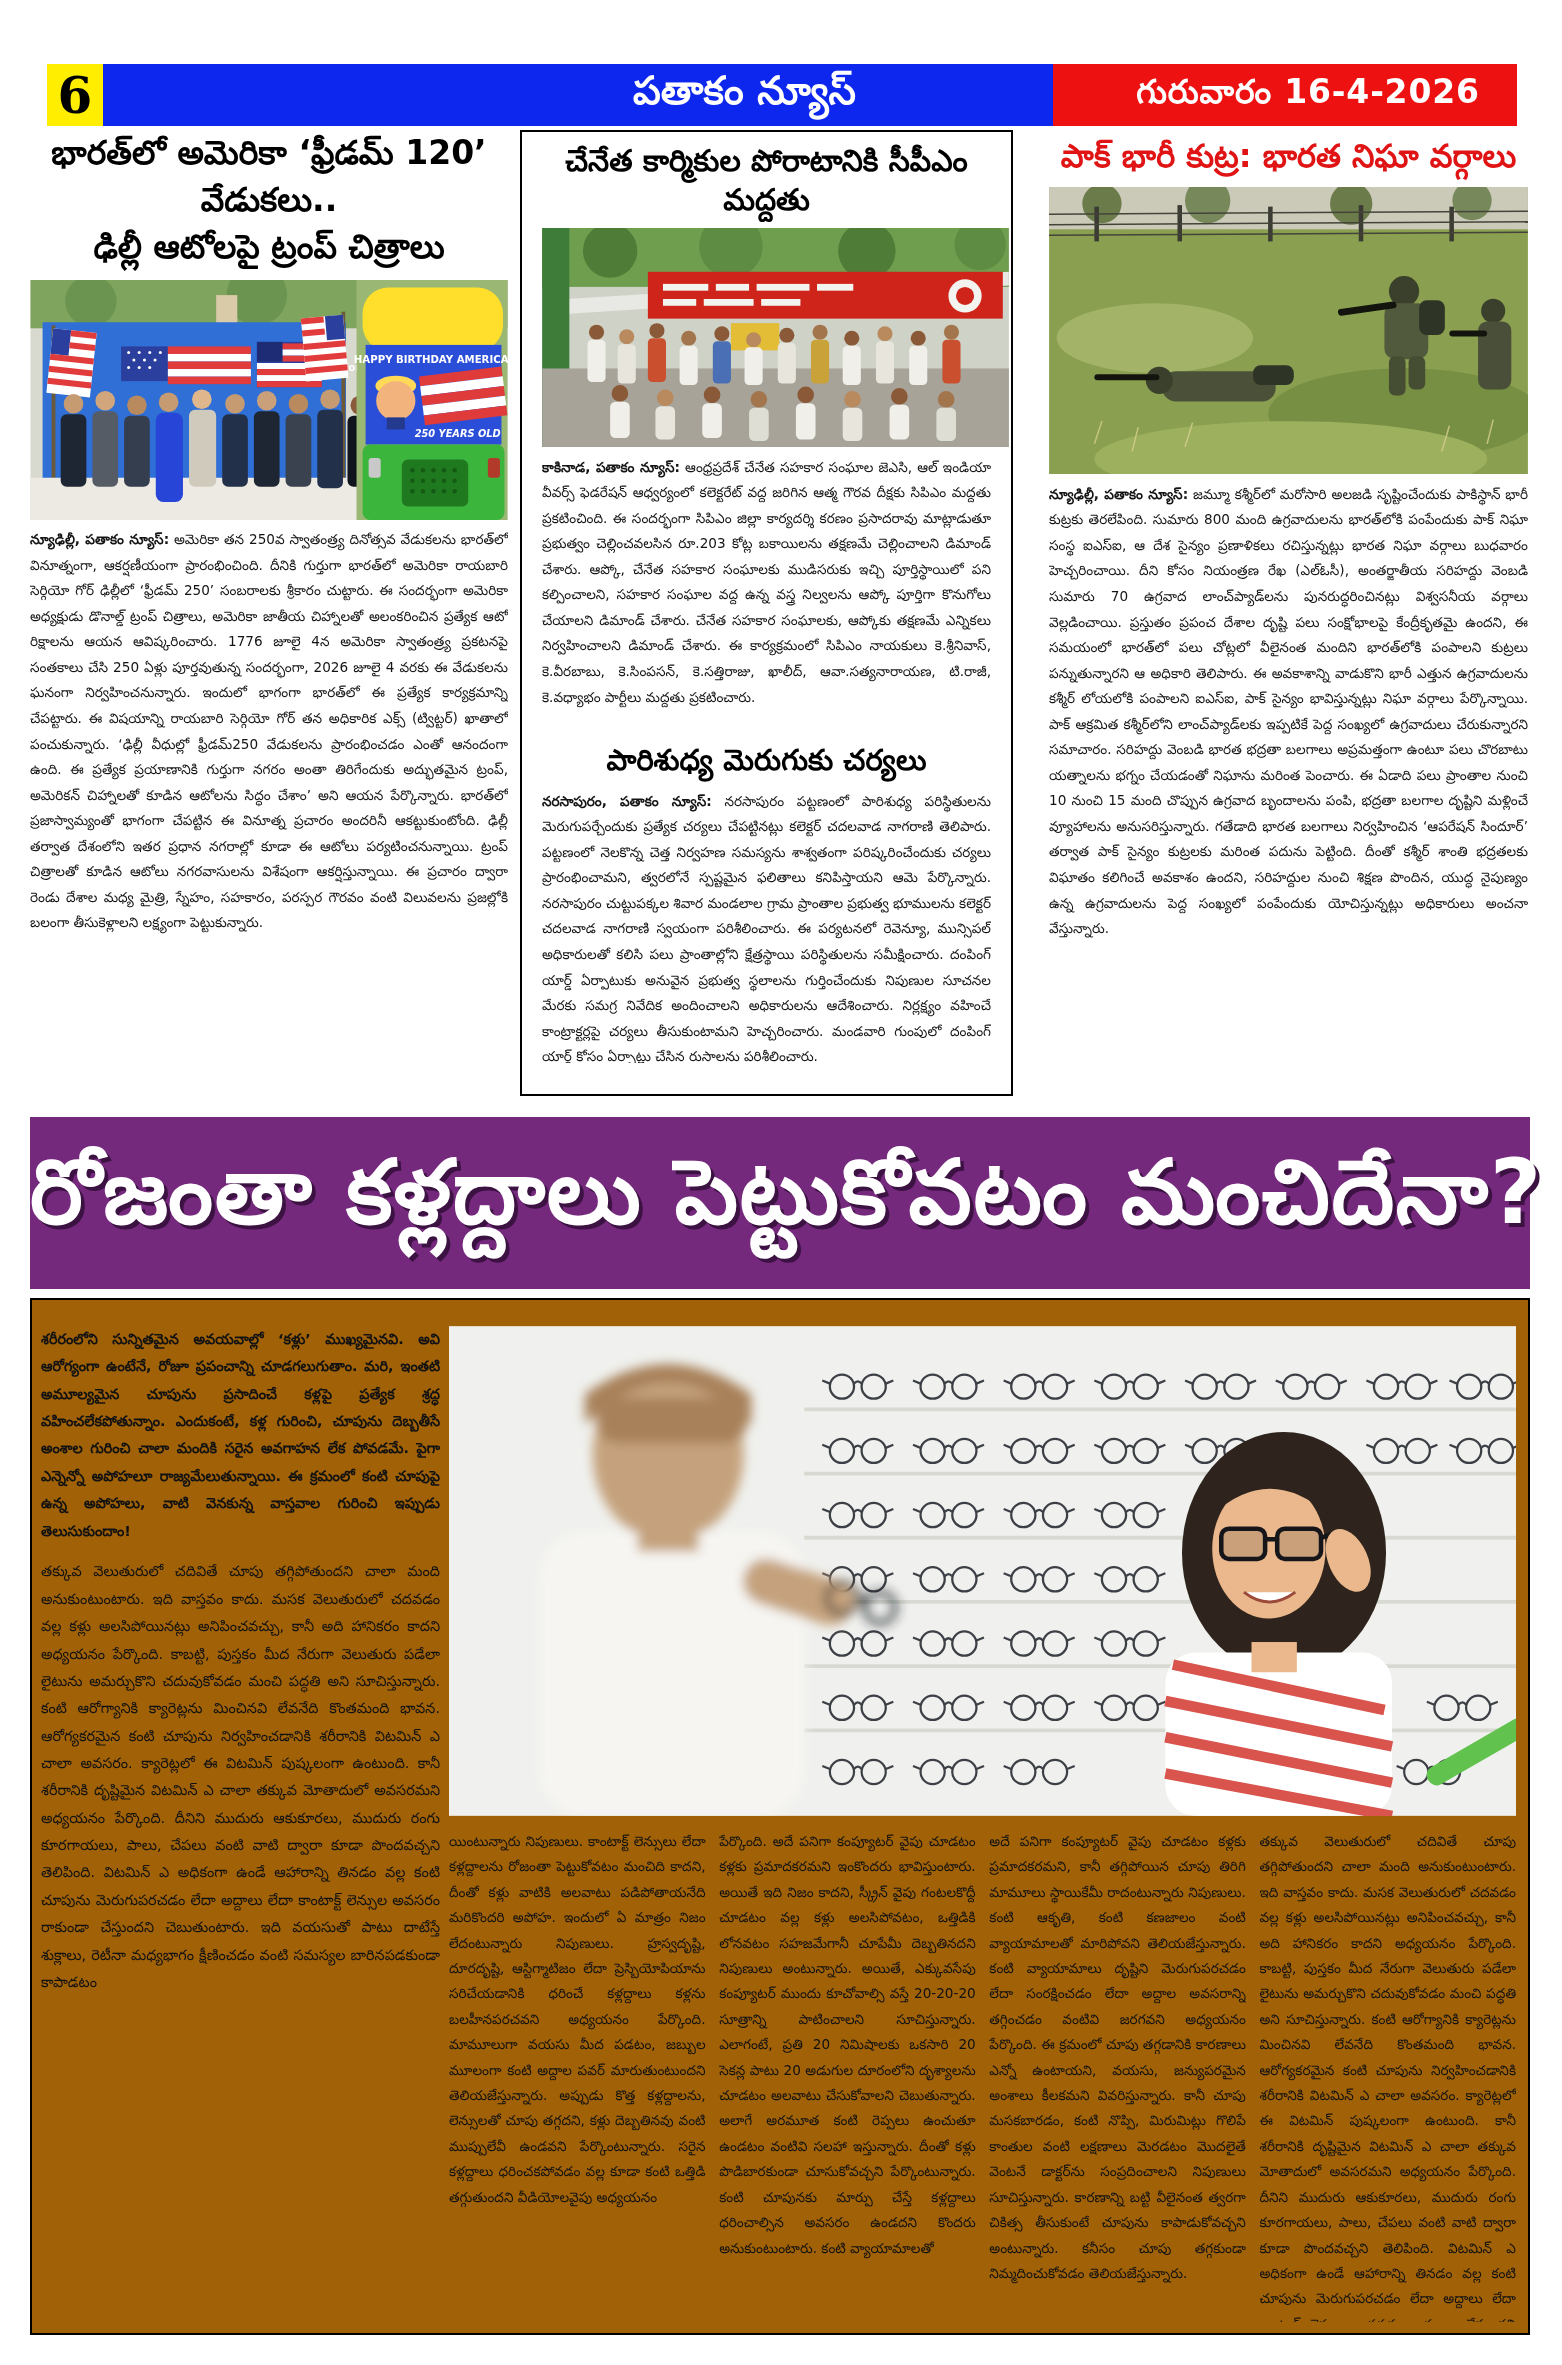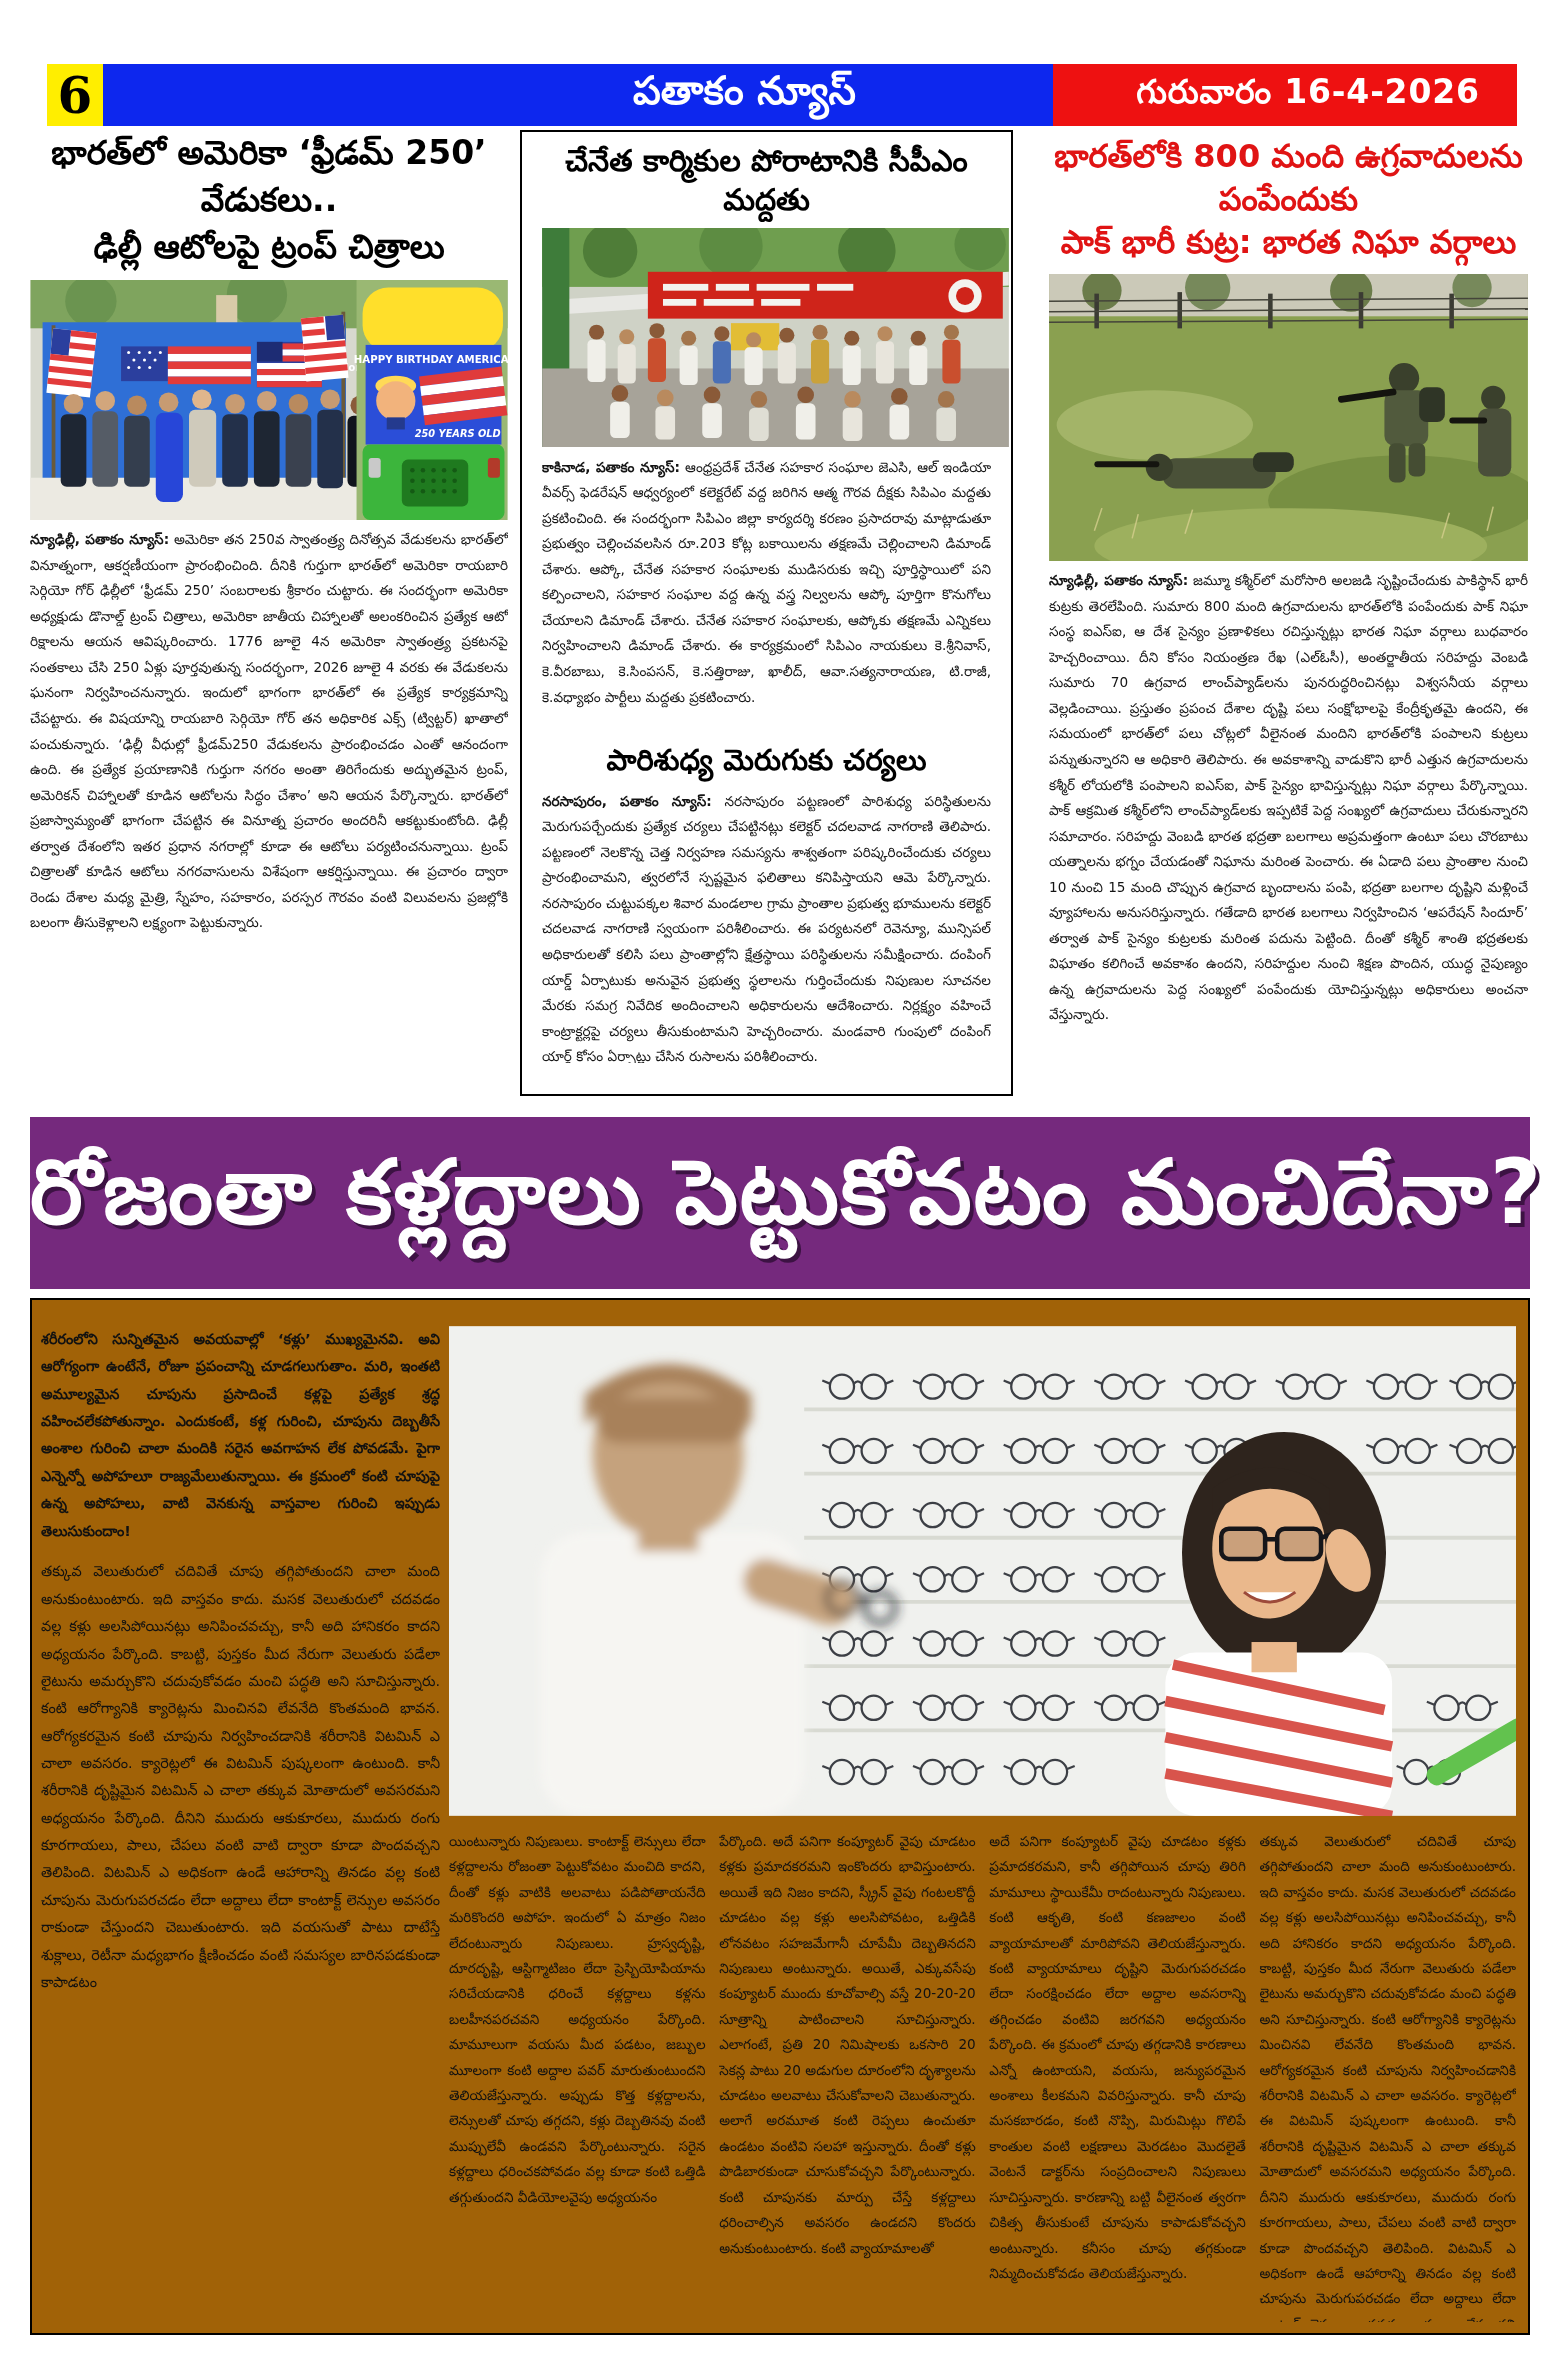--- a/index.html
+++ b/index.html
@@ -47,21 +47,21 @@
 <div class="page">
 
   <div class="hdr">
     <div class="hdr-num">6</div>
     <div class="hdr-title">పతాకం న్యూస్</div>
     <div class="hdr-date">గురువారం  16-4-2026</div>
   </div>
 
   <div class="art1">
     <div class="hl">
-      <div>భారత్‌లో అమెరికా ‘ఫ్రీడమ్ 250’ వేడుకలు..</div>
+      <div>భారత్‌లో అమెరికా ‘ఫ్రీడమ్ 120’ వేడుకలు..</div>
       <div>ఢిల్లీ ఆటోలపై ట్రంప్ చిత్రాలు</div>
     </div>
 
     <svg class="photo" width="478" height="240" viewBox="0 0 632 318">
       <rect width="632" height="318" fill="#d8d9cf"></rect>
       <rect width="632" height="64" fill="#7fa45e"></rect>
       <circle cx="80" cy="28" r="34" fill="#6b9450"></circle>
         <circle cx="300" cy="20" r="40" fill="#6b9450"></circle>
         <circle cx="560" cy="26" r="36" fill="#5e8746"></circle>
       <rect x="246" y="20" width="28" height="120" fill="#d9cba8"></rect>
@@ -335,21 +335,20 @@
     </div>
     <div class="subhead">పారిశుధ్య మెరుగుకు చర్యలు</div>
     <div class="body-txt" style="height:274px;">
       <span class="dateline">నరసాపురం, పతాకం న్యూస్:</span>
       <span>నరసాపురం పట్టణంలో పారిశుధ్య పరిస్థితులను మెరుగుపర్చేందుకు ప్రత్యేక చర్యలు చేపట్టినట్లు కలెక్టర్ చదలవాడ నాగరాణి తెలిపారు. పట్టణంలో నెలకొన్న చెత్త నిర్వహణ సమస్యను శాశ్వతంగా పరిష్కరించేందుకు చర్యలు ప్రారంభించామని, త్వరలోనే స్పష్టమైన ఫలితాలు కనిపిస్తాయని ఆమె పేర్కొన్నారు. నరసాపురం చుట్టుపక్కల శివార మండలాల గ్రామ ప్రాంతాల ప్రభుత్వ భూములను కలెక్టర్ చదలవాడ నాగరాణి స్వయంగా పరిశీలించారు. ఈ పర్యటనలో రెవెన్యూ, మున్సిపల్ అధికారులతో కలిసి పలు ప్రాంతాల్లోని క్షేత్రస్థాయి పరిస్థితులను సమీక్షించారు. దంపింగ్ యార్డ్ ఏర్పాటుకు అనువైన ప్రభుత్వ స్థలాలను గుర్తించేందుకు నిపుణుల సూచనల మేరకు సమగ్ర నివేదిక అందించాలని అధికారులను ఆదేశించారు. నిర్లక్ష్యం వహించే కాంట్రాక్టర్లపై చర్యలు తీసుకుంటామని హెచ్చరించారు. మండవారి గుంపులో దంపింగ్ యార్డ్ కోసం ఏర్పాట్లు చేసిన రుసాలను పరిశీలించారు.</span>
     </div>
   </div>
 
   <div class="art3">
     <div class="hl">
-      <div>భారత్‌లోకి 800 మంది ఉగ్రవాదులను పంపేందుకు</div>
       <div>పాక్ భారీ కుట్ర: భారత నిఘా వర్గాలు</div>
     </div>
 
     <svg class="photo" width="479" height="287" viewBox="0 0 634 380">
       <rect width="634" height="380" fill="#8aa050"></rect>
       <rect width="634" height="56" fill="#cbc9b8"></rect>
       <circle cx="70" cy="22" r="26" fill="#6b7c4a"></circle>
         <circle cx="210" cy="18" r="30" fill="#77895２" opacity="0"></circle>
         <circle cx="210" cy="18" r="30" fill="#77895b"></circle>
         <circle cx="400" cy="22" r="28" fill="#6b7c4a"></circle>

